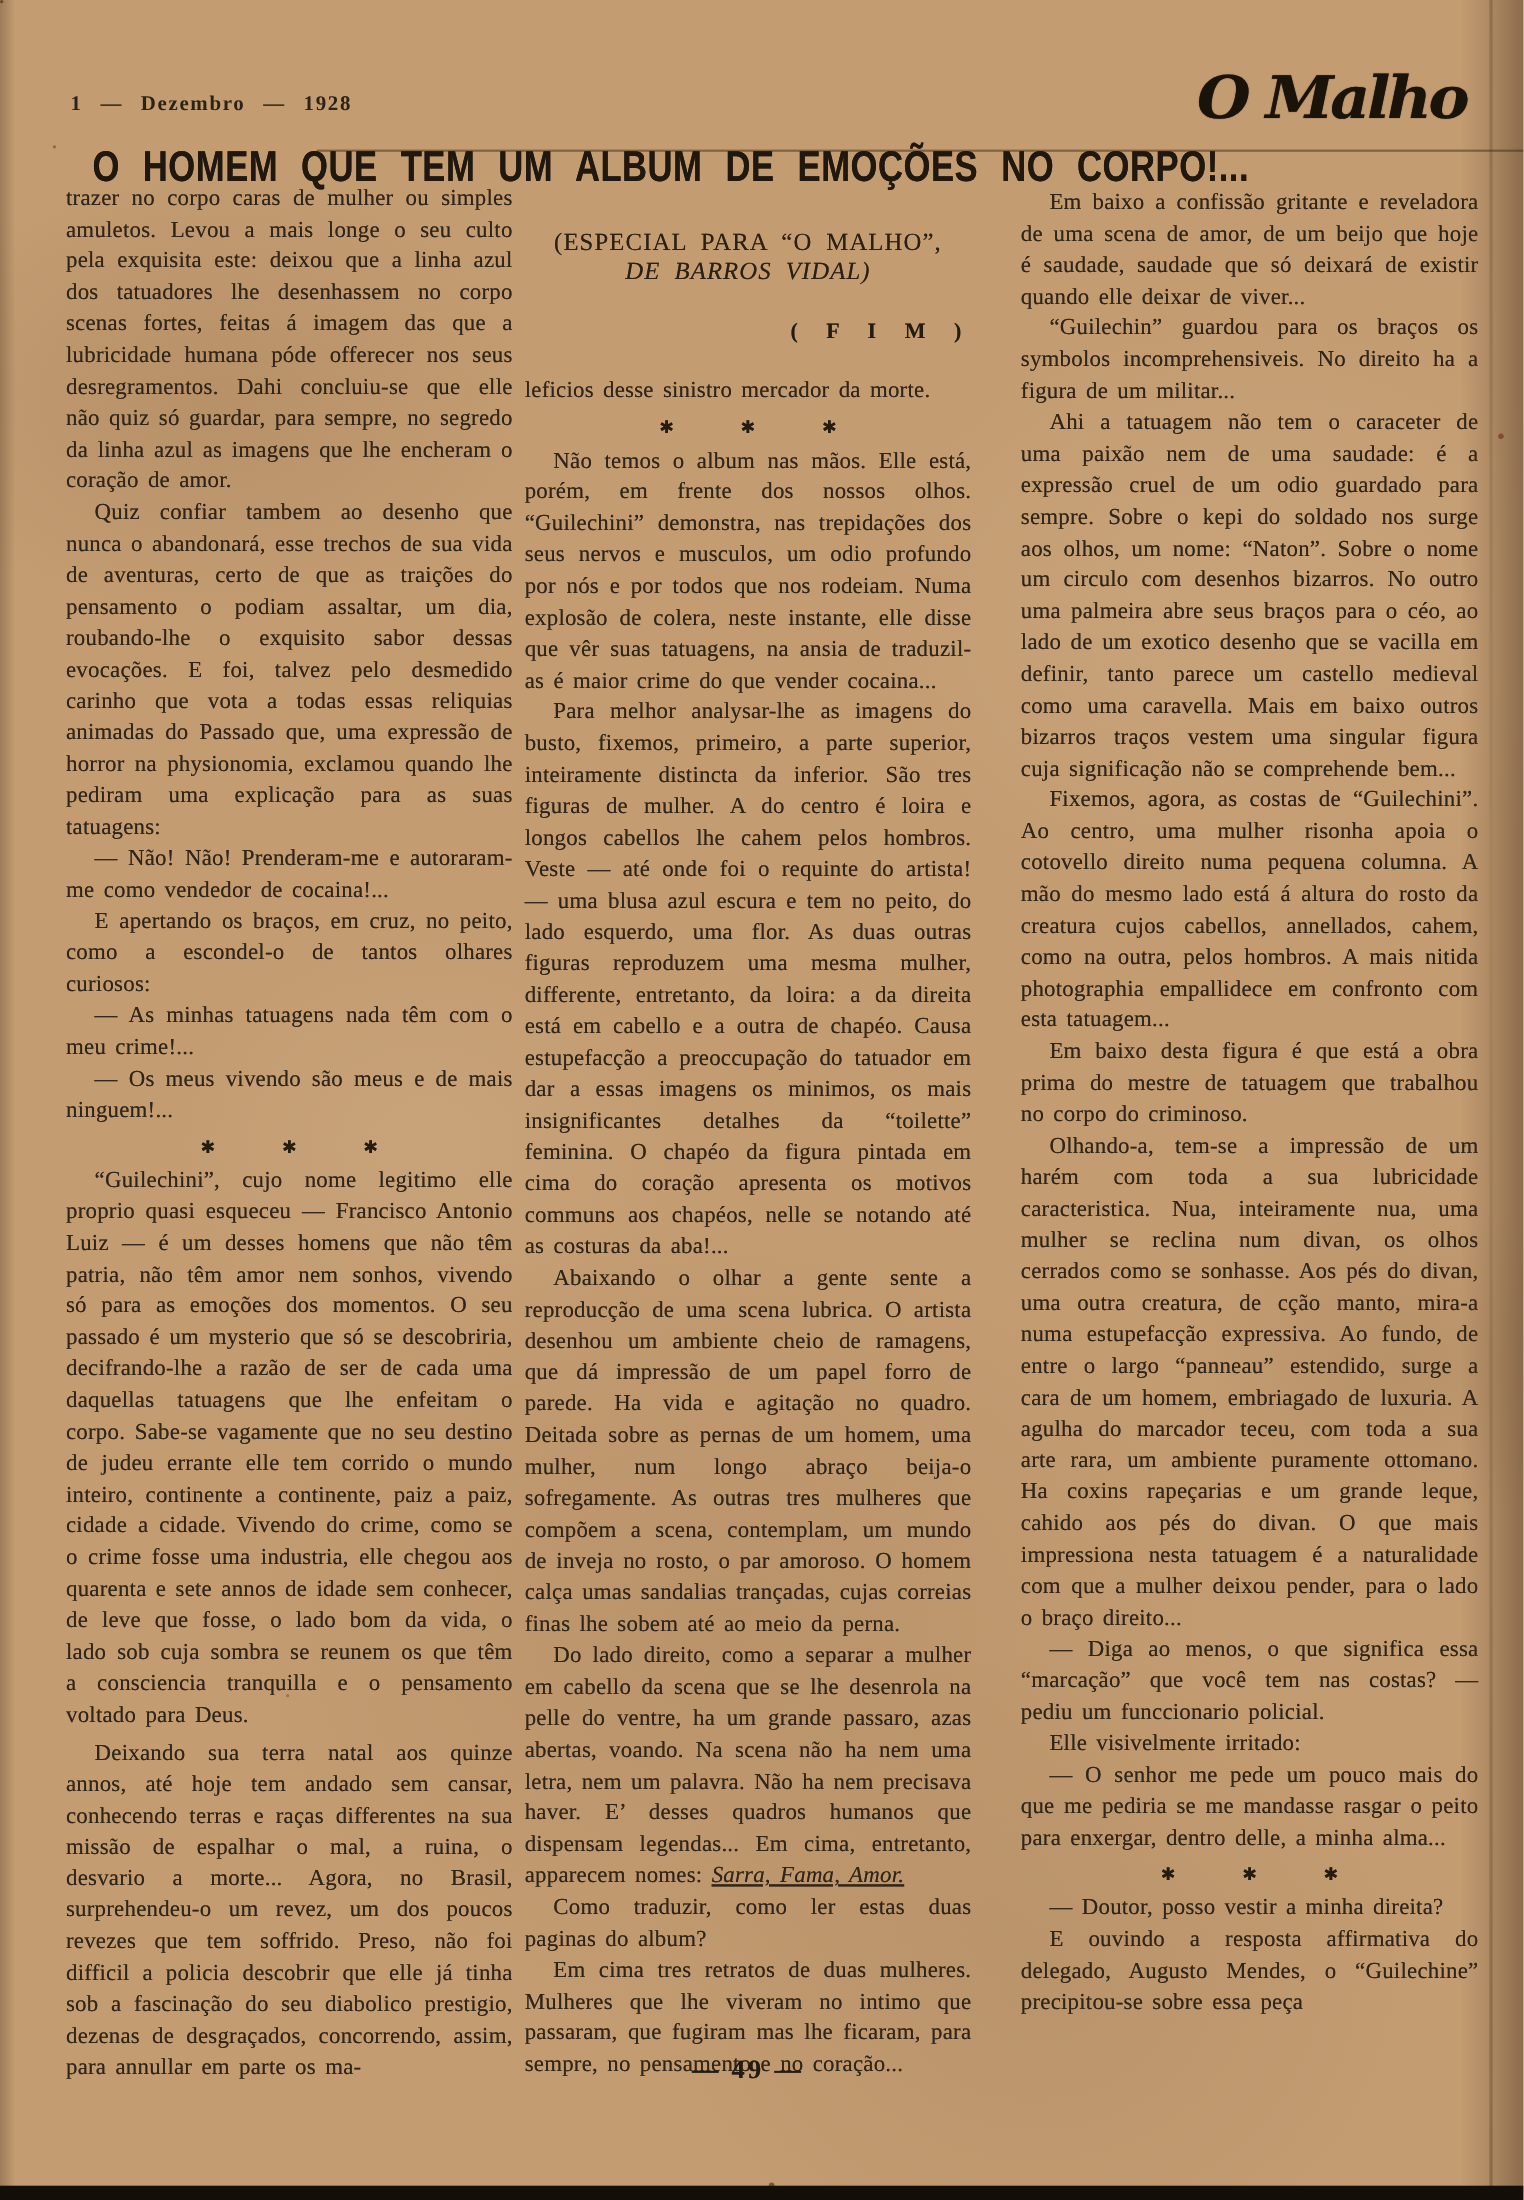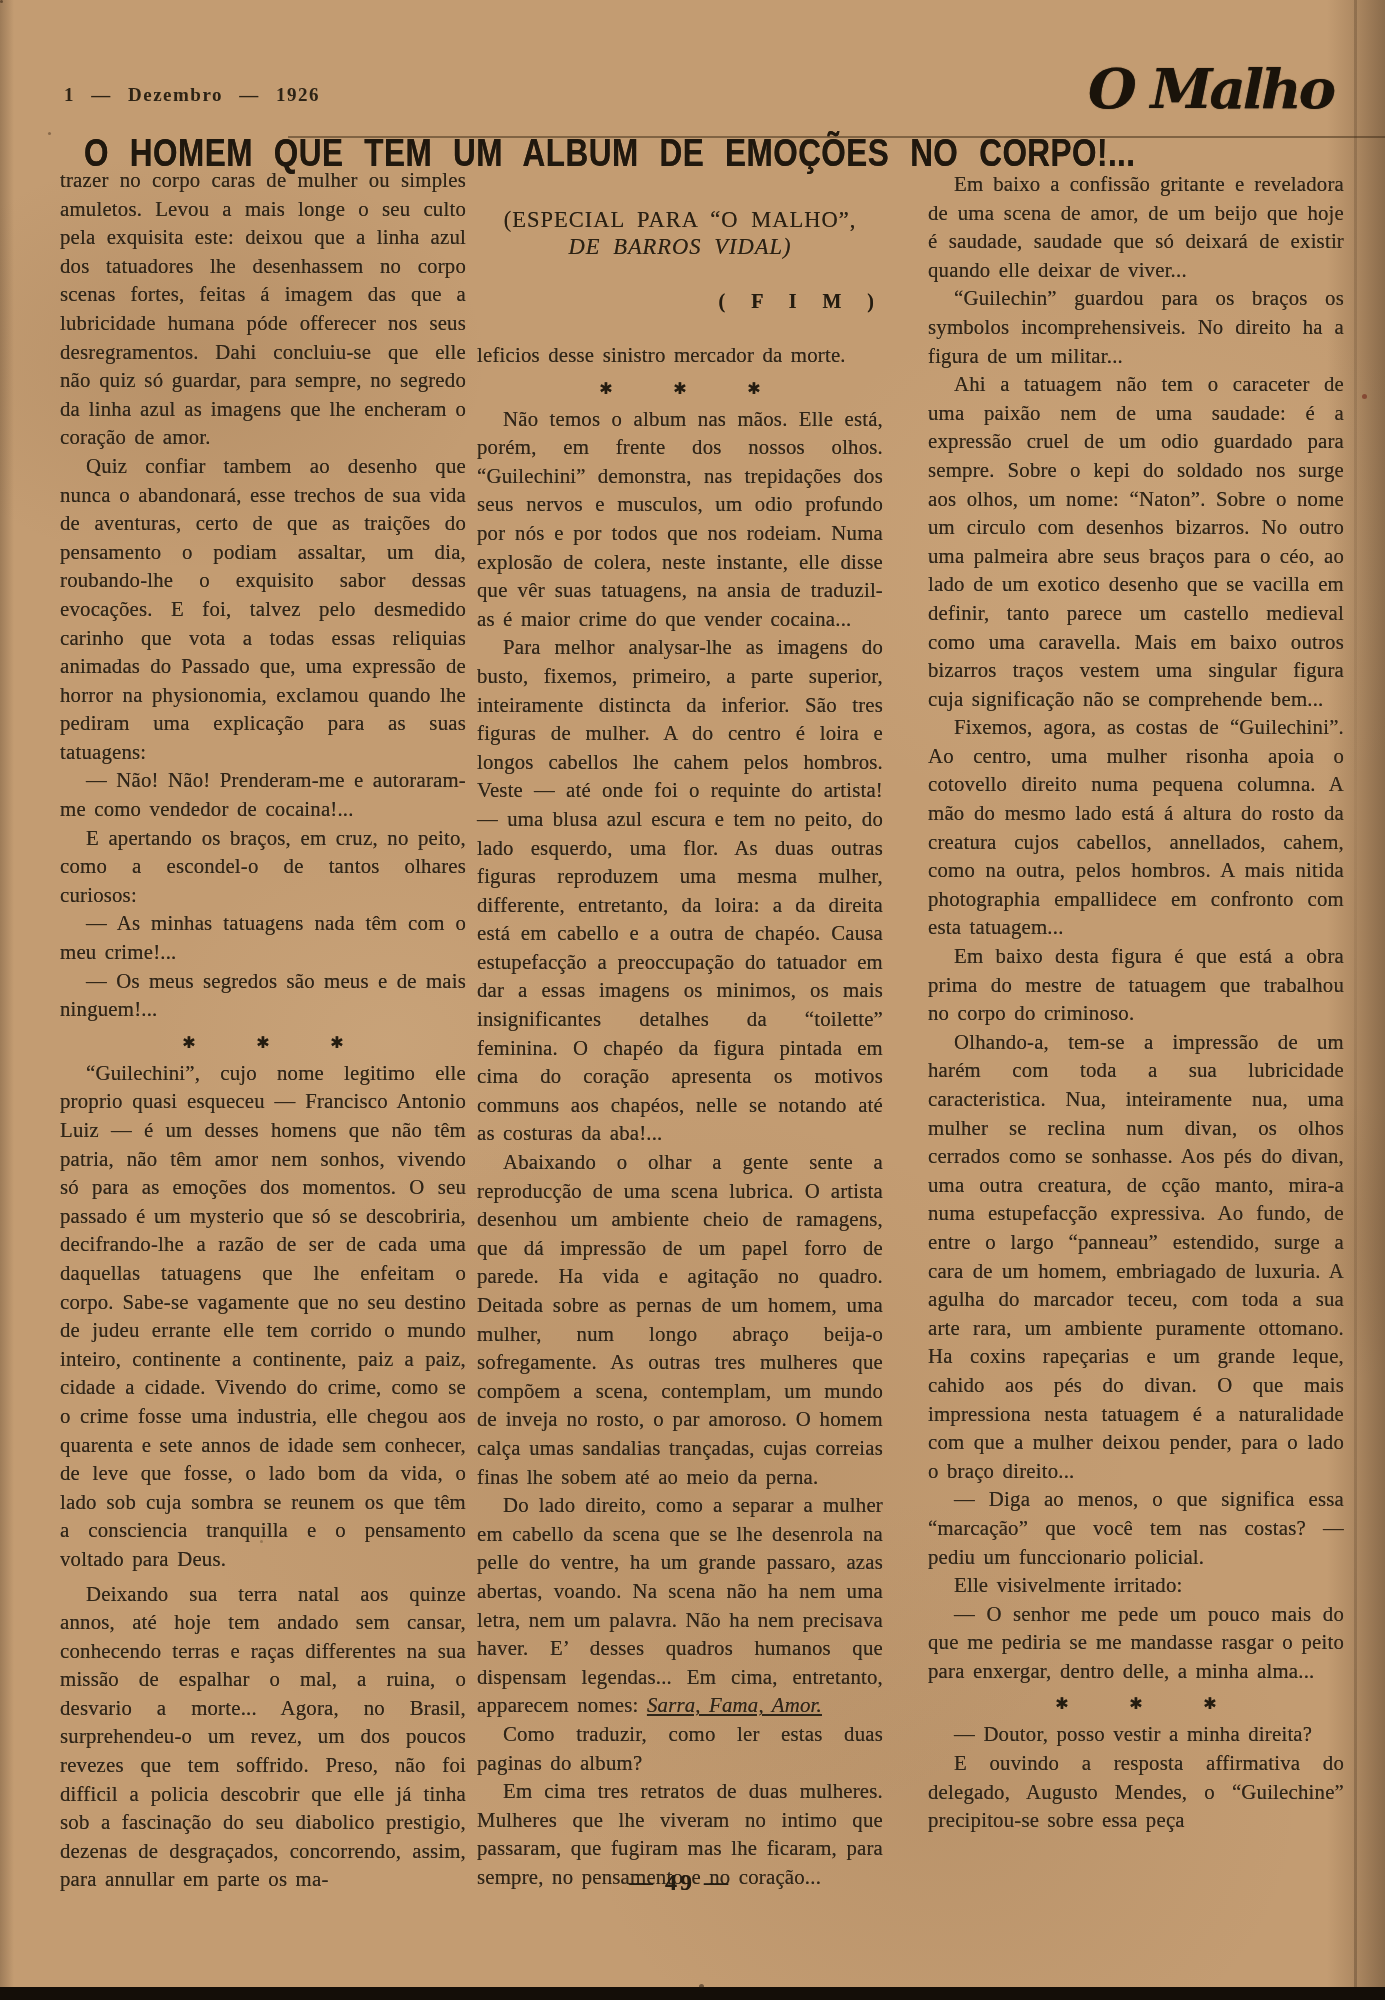--- a/index.html
+++ b/index.html
@@ -64,33 +64,33 @@
   .names-italic{font-style:italic;text-decoration:underline;}
   .pagenum{position:absolute;left:477px;top:1869px;width:406px;text-align:center;
       font:bold 24px "Liberation Serif",serif;color:#241c10;letter-spacing:3px;
       text-shadow:0 0 0.6px rgba(36,28,16,0.8);}
 </style>
 </head>
 <body>
 
 <div class="page">
 
-  <div class="header-issue">1 — Dezembro — 1926</div>
+  <div class="header-issue">1 — Dezembro — 1928</div>
   <div class="header-logo">O Malho</div>
   <div class="header-rule"></div>
 
   <h1 class="title">O HOMEM QUE TEM UM ALBUM DE EMOÇÕES NO CORPO!...</h1>
 
   <div class="col col1">
     <p class="para noindent">trazer no corpo caras de mulher ou simples amuletos. Levou a mais longe o seu culto pela exquisita este: deixou que a linha azul dos tatuadores lhe desenhassem no corpo scenas fortes, feitas á imagem das que a lubricidade humana póde offerecer nos seus desregramentos. Dahi concluiu-se que elle não quiz só guardar, para sempre, no segredo da linha azul as imagens que lhe encheram o coração de amor.</p>
     <p class="para">Quiz confiar tambem ao desenho que nunca o abandonará, esse trechos de sua vida de aventuras, certo de que as traições do pensamento o podiam assaltar, um dia, roubando-lhe o exquisito sabor dessas evocações. E foi, talvez pelo desmedido carinho que vota a todas essas reliquias animadas do Passado que, uma expressão de horror na physionomia, exclamou quando lhe pediram uma explicação para as suas tatuagens:</p>
     <p class="para">— Não! Não! Prenderam-me e autoraram-me como vendedor de cocaina!...</p>
     <p class="para">E apertando os braços, em cruz, no peito, como a escondel-o de tantos olhares curiosos:</p>
     <p class="para">— As minhas tatuagens nada têm com o meu crime!...</p>
-    <p class="para">— Os meus segredos são meus e de mais ninguem!...</p>
+    <p class="para">— Os meus vivendo são meus e de mais ninguem!...</p>
     <div class="sep">✱ ✱ ✱</div>
     <p class="para">“Guilechini”, cujo nome legitimo elle proprio quasi esqueceu — Francisco Antonio Luiz — é um desses homens que não têm patria, não têm amor nem sonhos, vivendo só para as emoções dos momentos. O seu passado é um mysterio que só se descobriria, decifrando-lhe a razão de ser de cada uma daquellas tatuagens que lhe enfeitam o corpo. Sabe-se vagamente que no seu destino de judeu errante elle tem corrido o mundo inteiro, continente a continente, paiz a paiz, cidade a cidade. Vivendo do crime, como se o crime fosse uma industria, elle chegou aos quarenta e sete annos de idade sem conhecer, de leve que fosse, o lado bom da vida, o lado sob cuja sombra se reunem os que têm a consciencia tranquilla e o pensamento voltado para Deus.</p>
     <p class="para gap-top">Deixando sua terra natal aos quinze annos, até hoje tem andado sem cansar, conhecendo terras e raças differentes na sua missão de espalhar o mal, a ruina, o desvario a morte... Agora, no Brasil, surprehendeu-o um revez, um dos poucos revezes que tem soffrido. Preso, não foi difficil a policia descobrir que elle já tinha sob a fascinação do seu diabolico prestigio, dezenas de desgraçados, concorrendo, assim, para annullar em parte os ma-</p>
   </div>
 
   <div class="col col2">
     <div class="byline">
       <span class="l1">(ESPECIAL PARA “O MALHO”,</span>
       <span class="l2">DE BARROS VIDAL)</span>
     </div>

